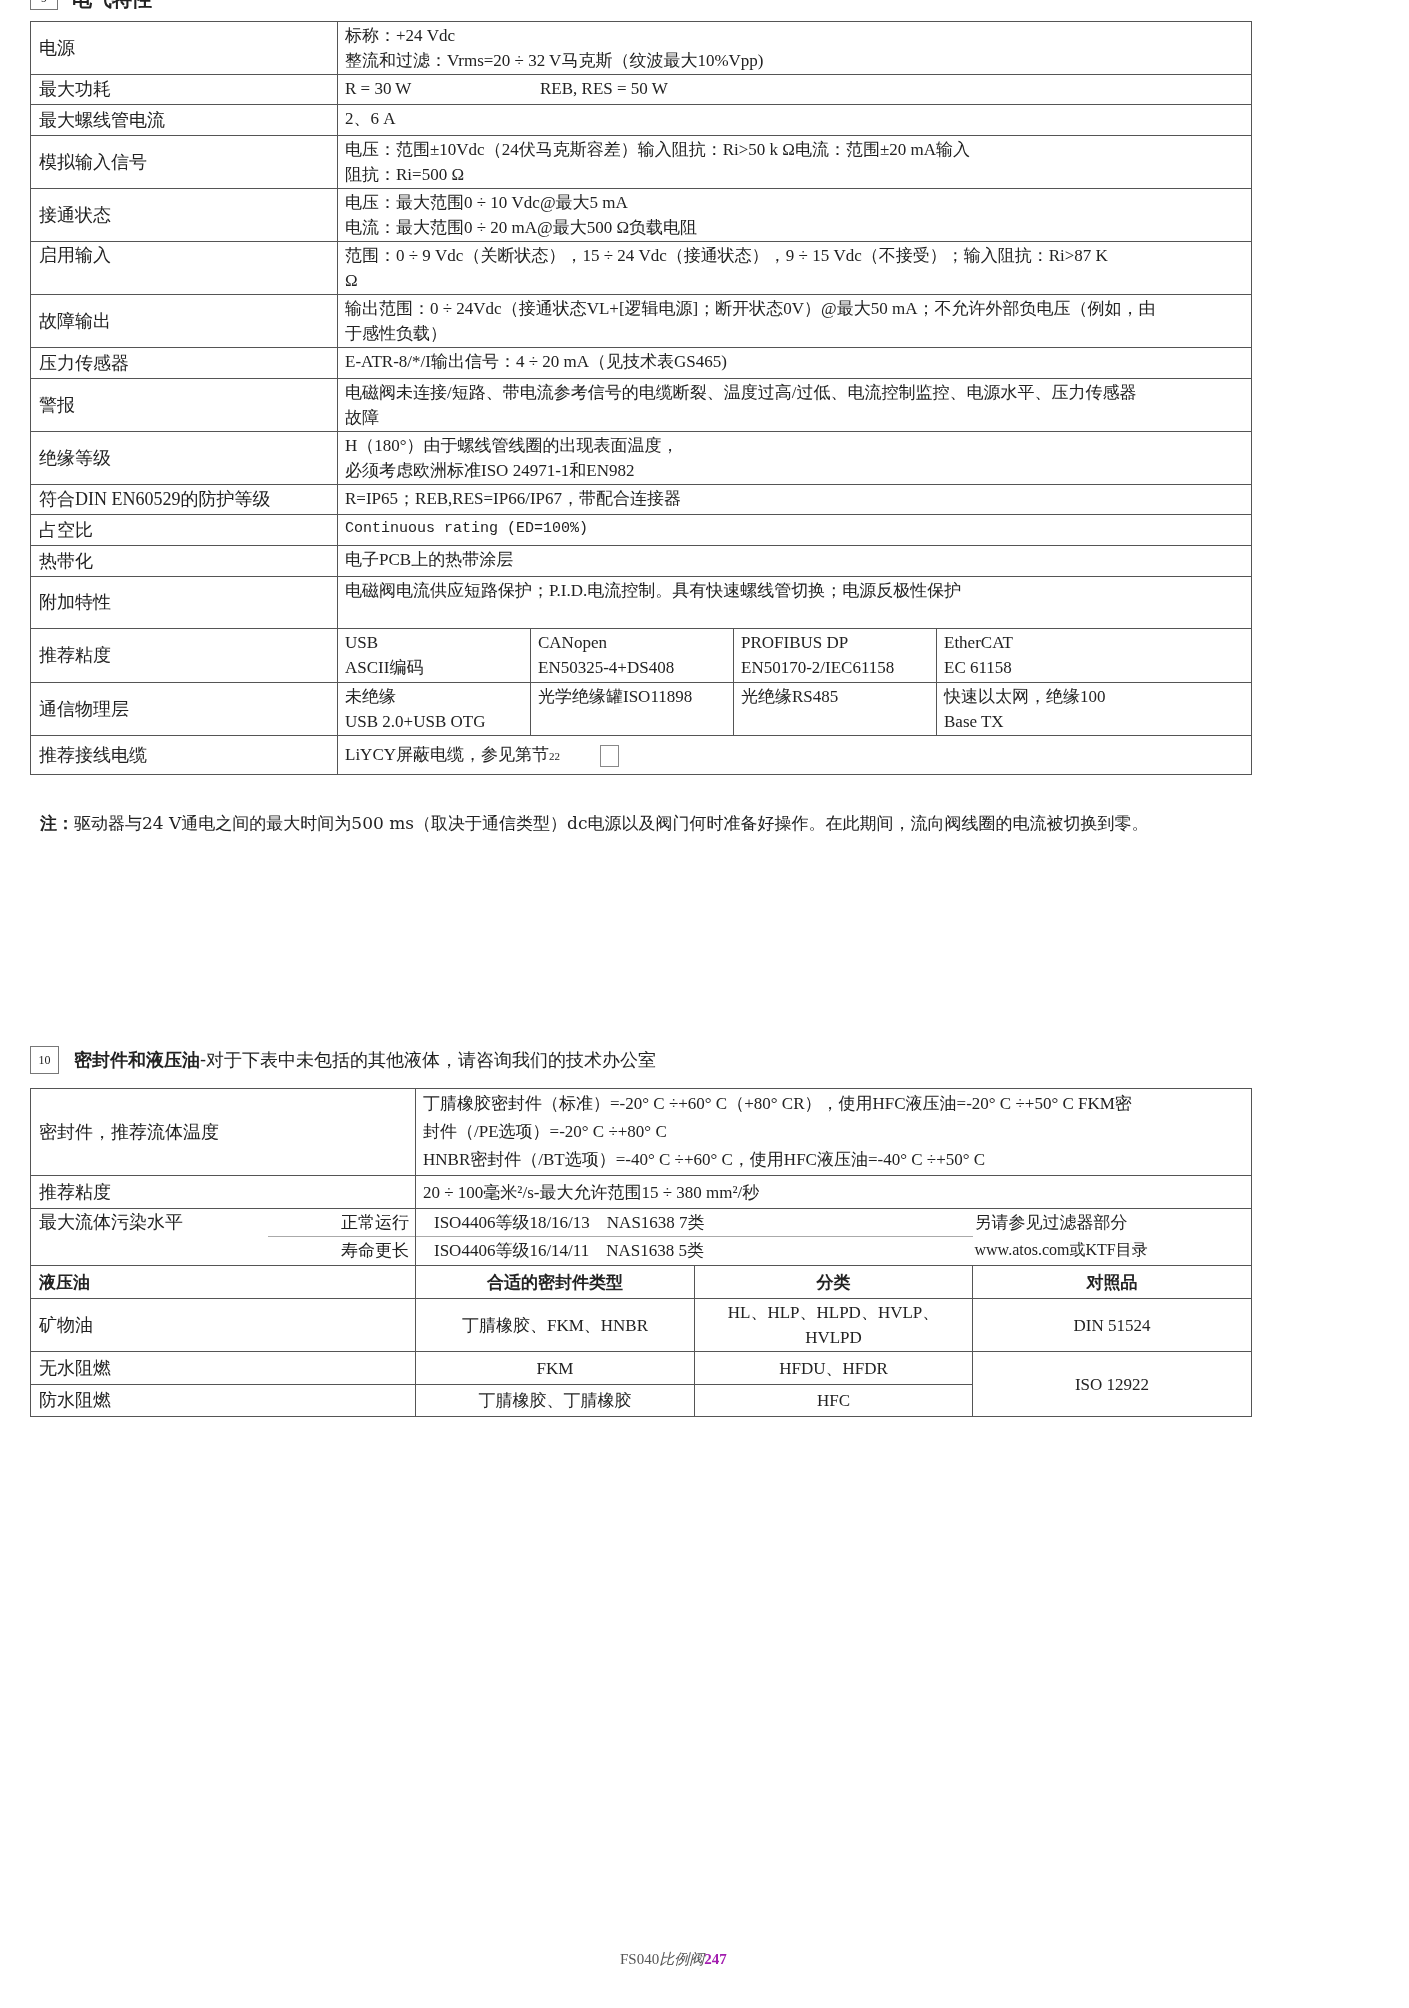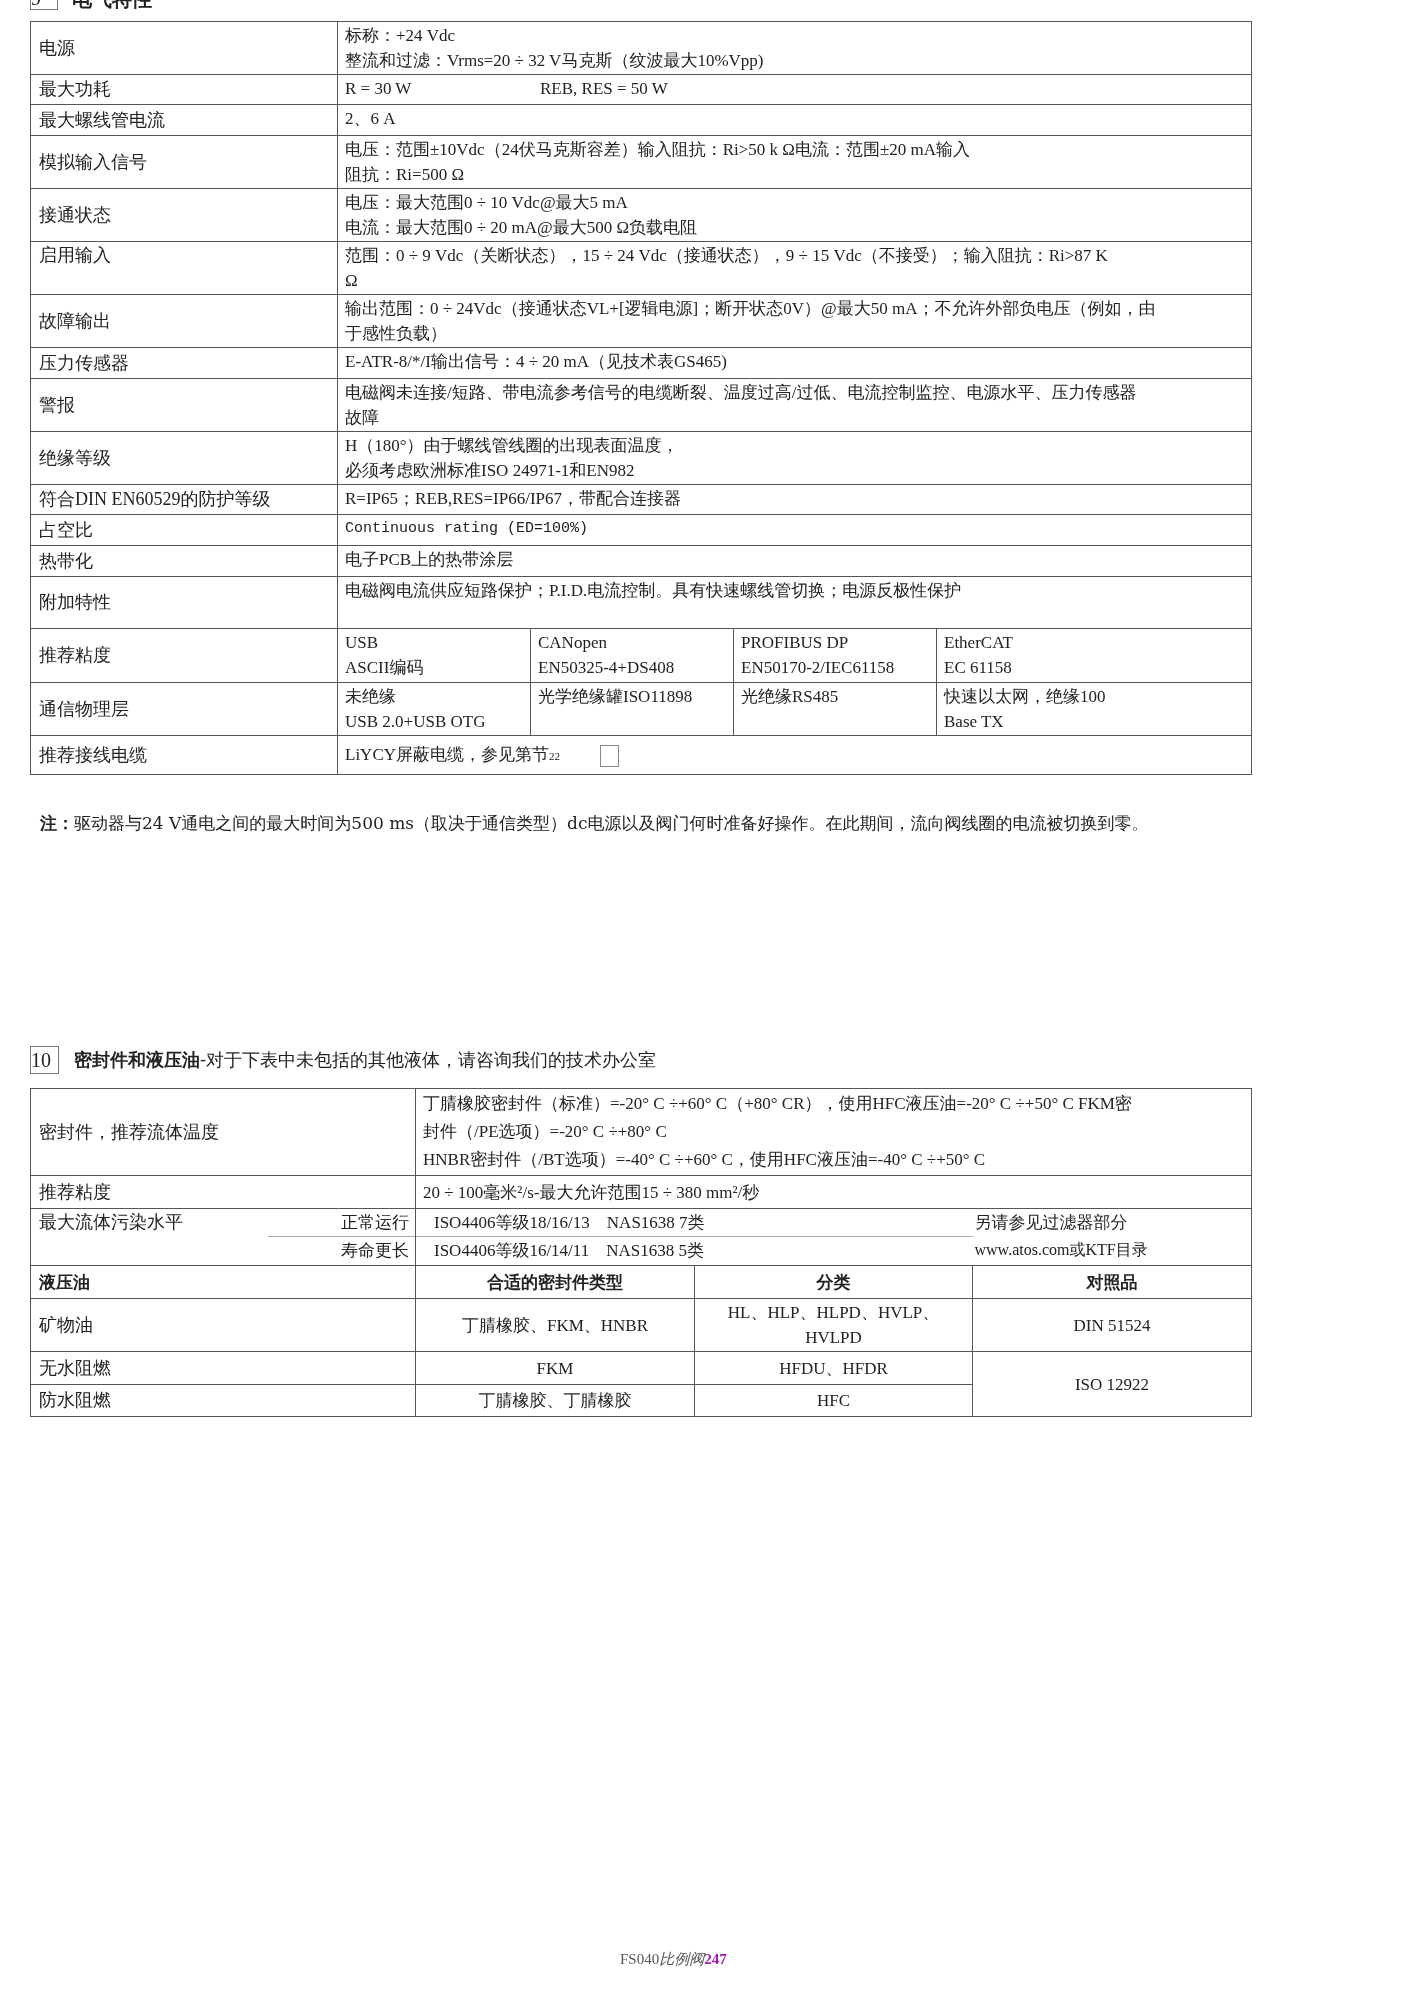--- a/index.html
+++ b/index.html
@@ -8,21 +8,21 @@
   .abs{position:absolute;}
   table{border-collapse:collapse;position:absolute;table-layout:fixed;}
   td{border:1.5px solid #555;padding:1px 7px;vertical-align:top;font-size:17px;line-height:25px;
      font-family:"Liberation Serif","DejaVu Serif",serif;color:#222;}
   td.lbl{vertical-align:middle;font-size:18px;padding-left:8px;}
   td.lbl.top{vertical-align:top;}
   .mono{font-family:"Liberation Mono","DejaVu Sans Mono",monospace;font-size:15px;}
   .sm{font-size:11px;}
   .ctr{text-align:center;}
   .bold{font-weight:bold;font-family:"DejaVu Sans","Liberation Sans",sans-serif;}
-  .secbox{position:absolute;border:1.5px solid #777;font-size:20px;text-align:left;
+  .secbox{position:absolute;border:1.5px solid #777;font-size:12px;text-align:center;
           font-family:"Liberation Serif",serif;}
   .note{position:absolute;font-size:17px;}
   .cbox{display:inline-block;width:17px;height:20px;border:1.5px solid #888;vertical-align:middle;margin-left:40px;}
   .footer{position:absolute;left:620px;top:1950px;font-size:15px;color:#555;font-family:"Liberation Serif",serif;}
   .footer i{font-style:italic;}
   .footer b{color:#a21caf;}
   .sublbl{text-align:right;}
 </style>
 </head>
 <body>

